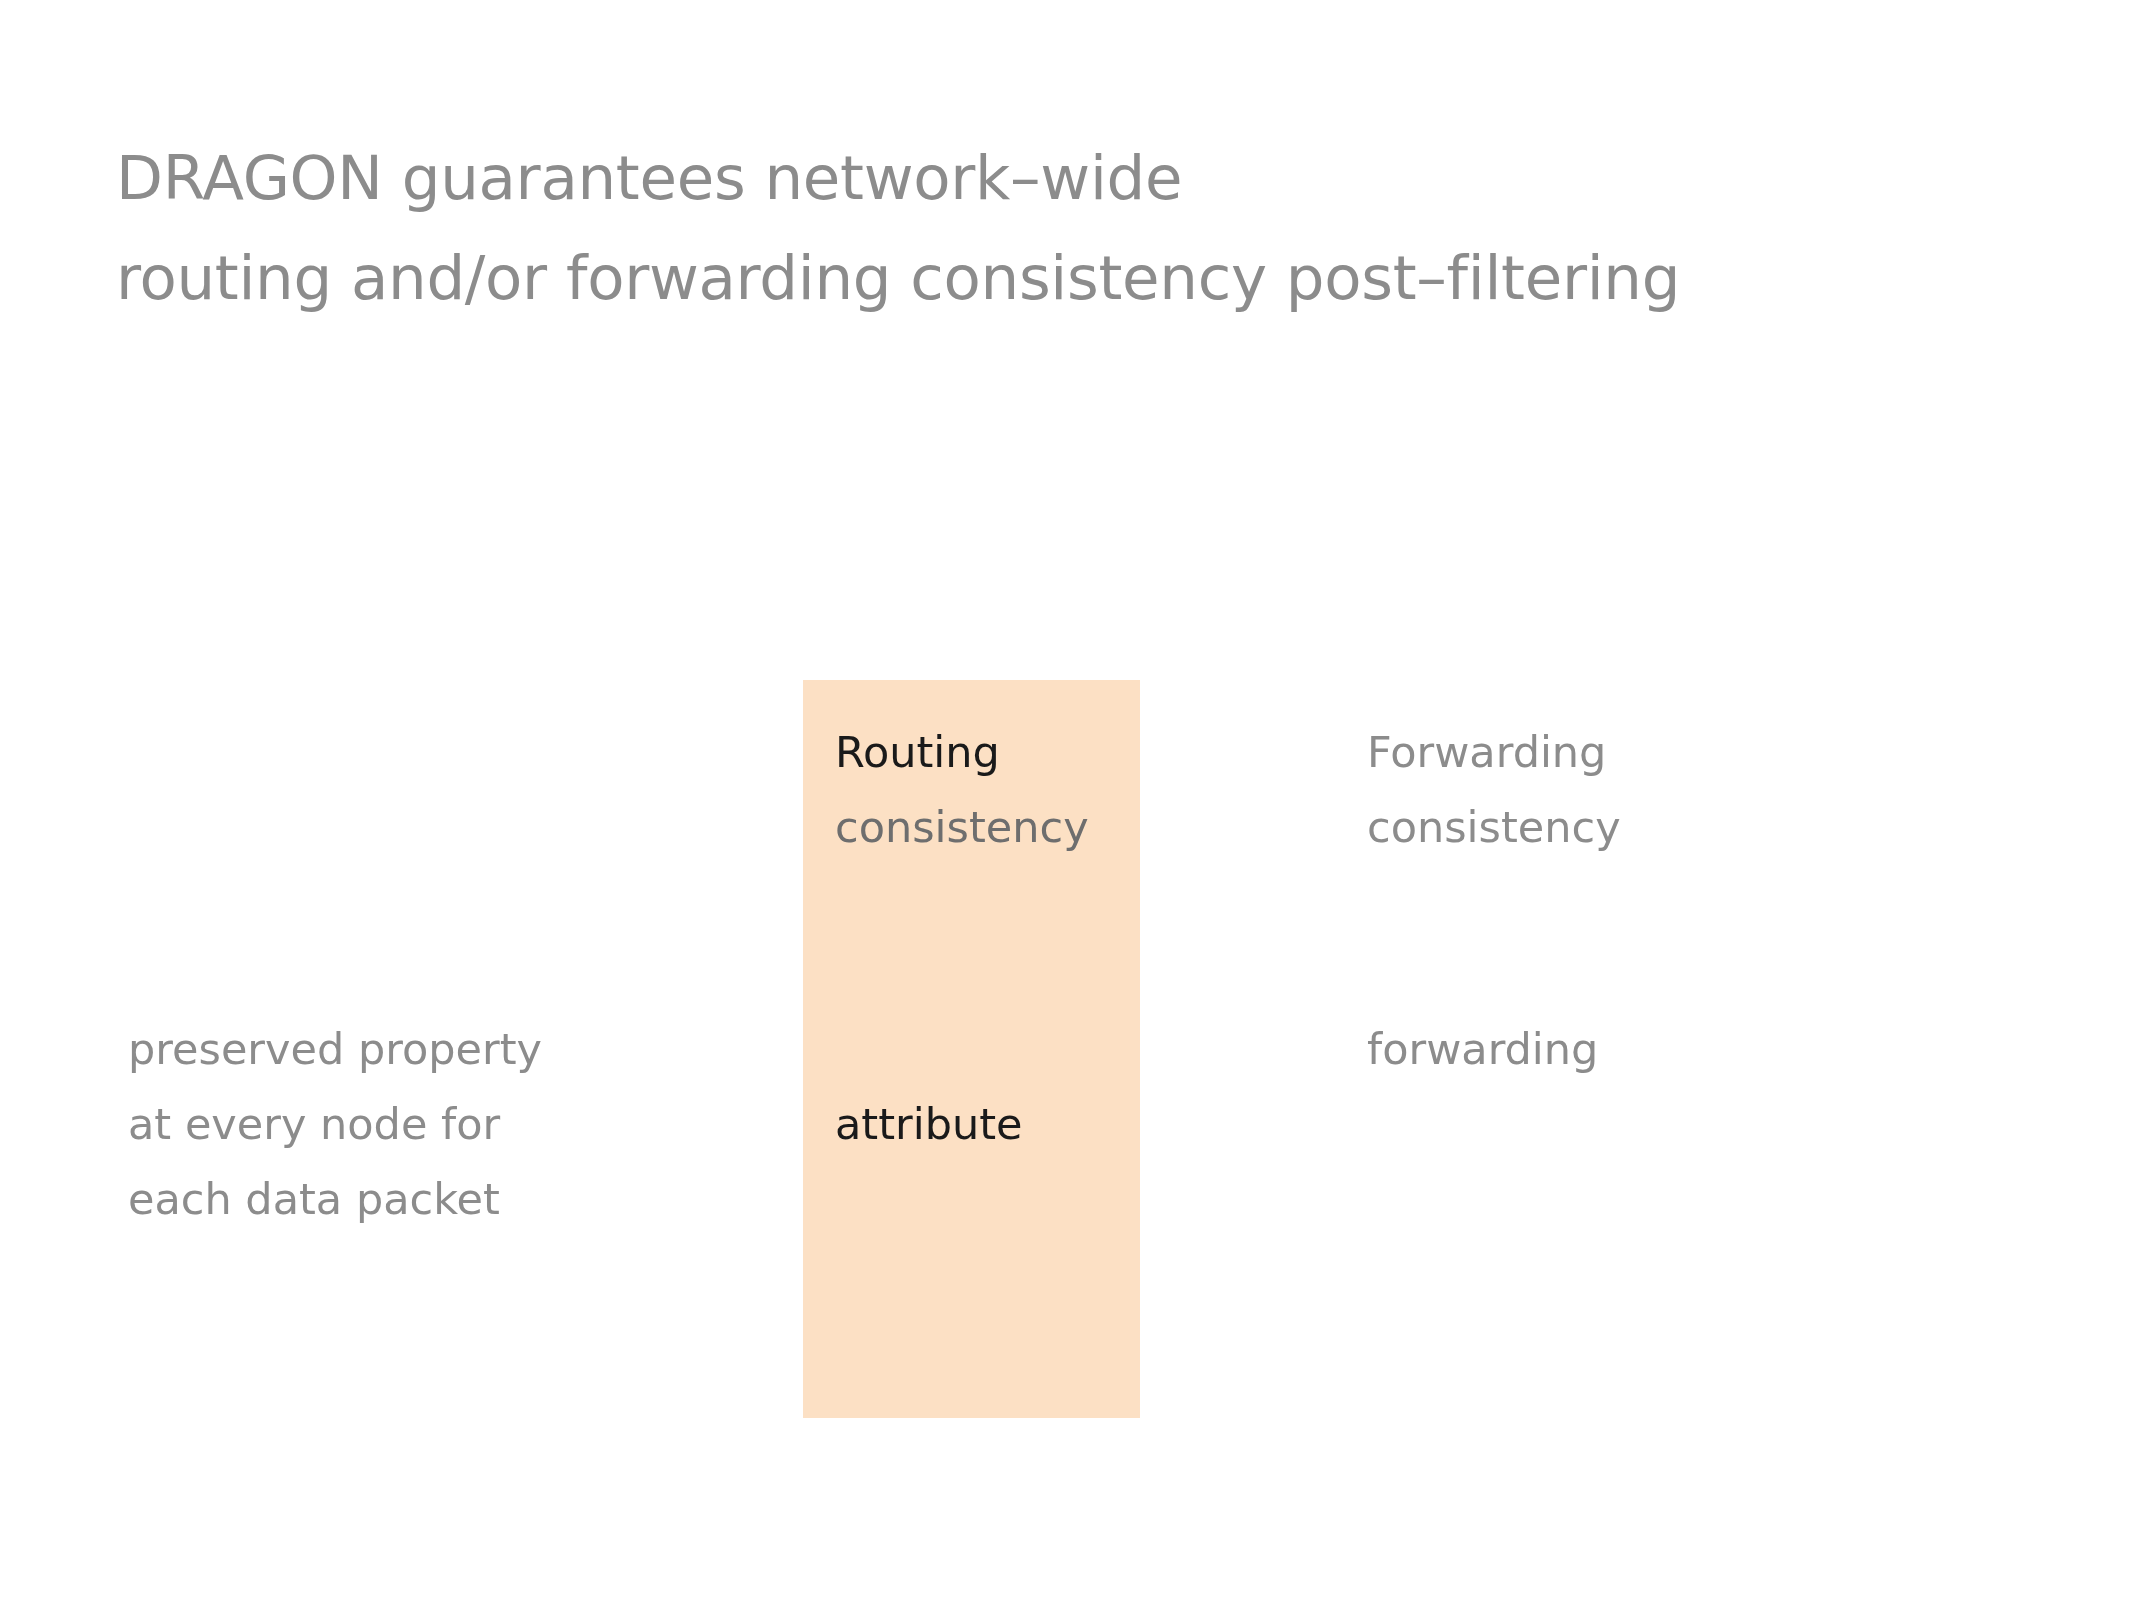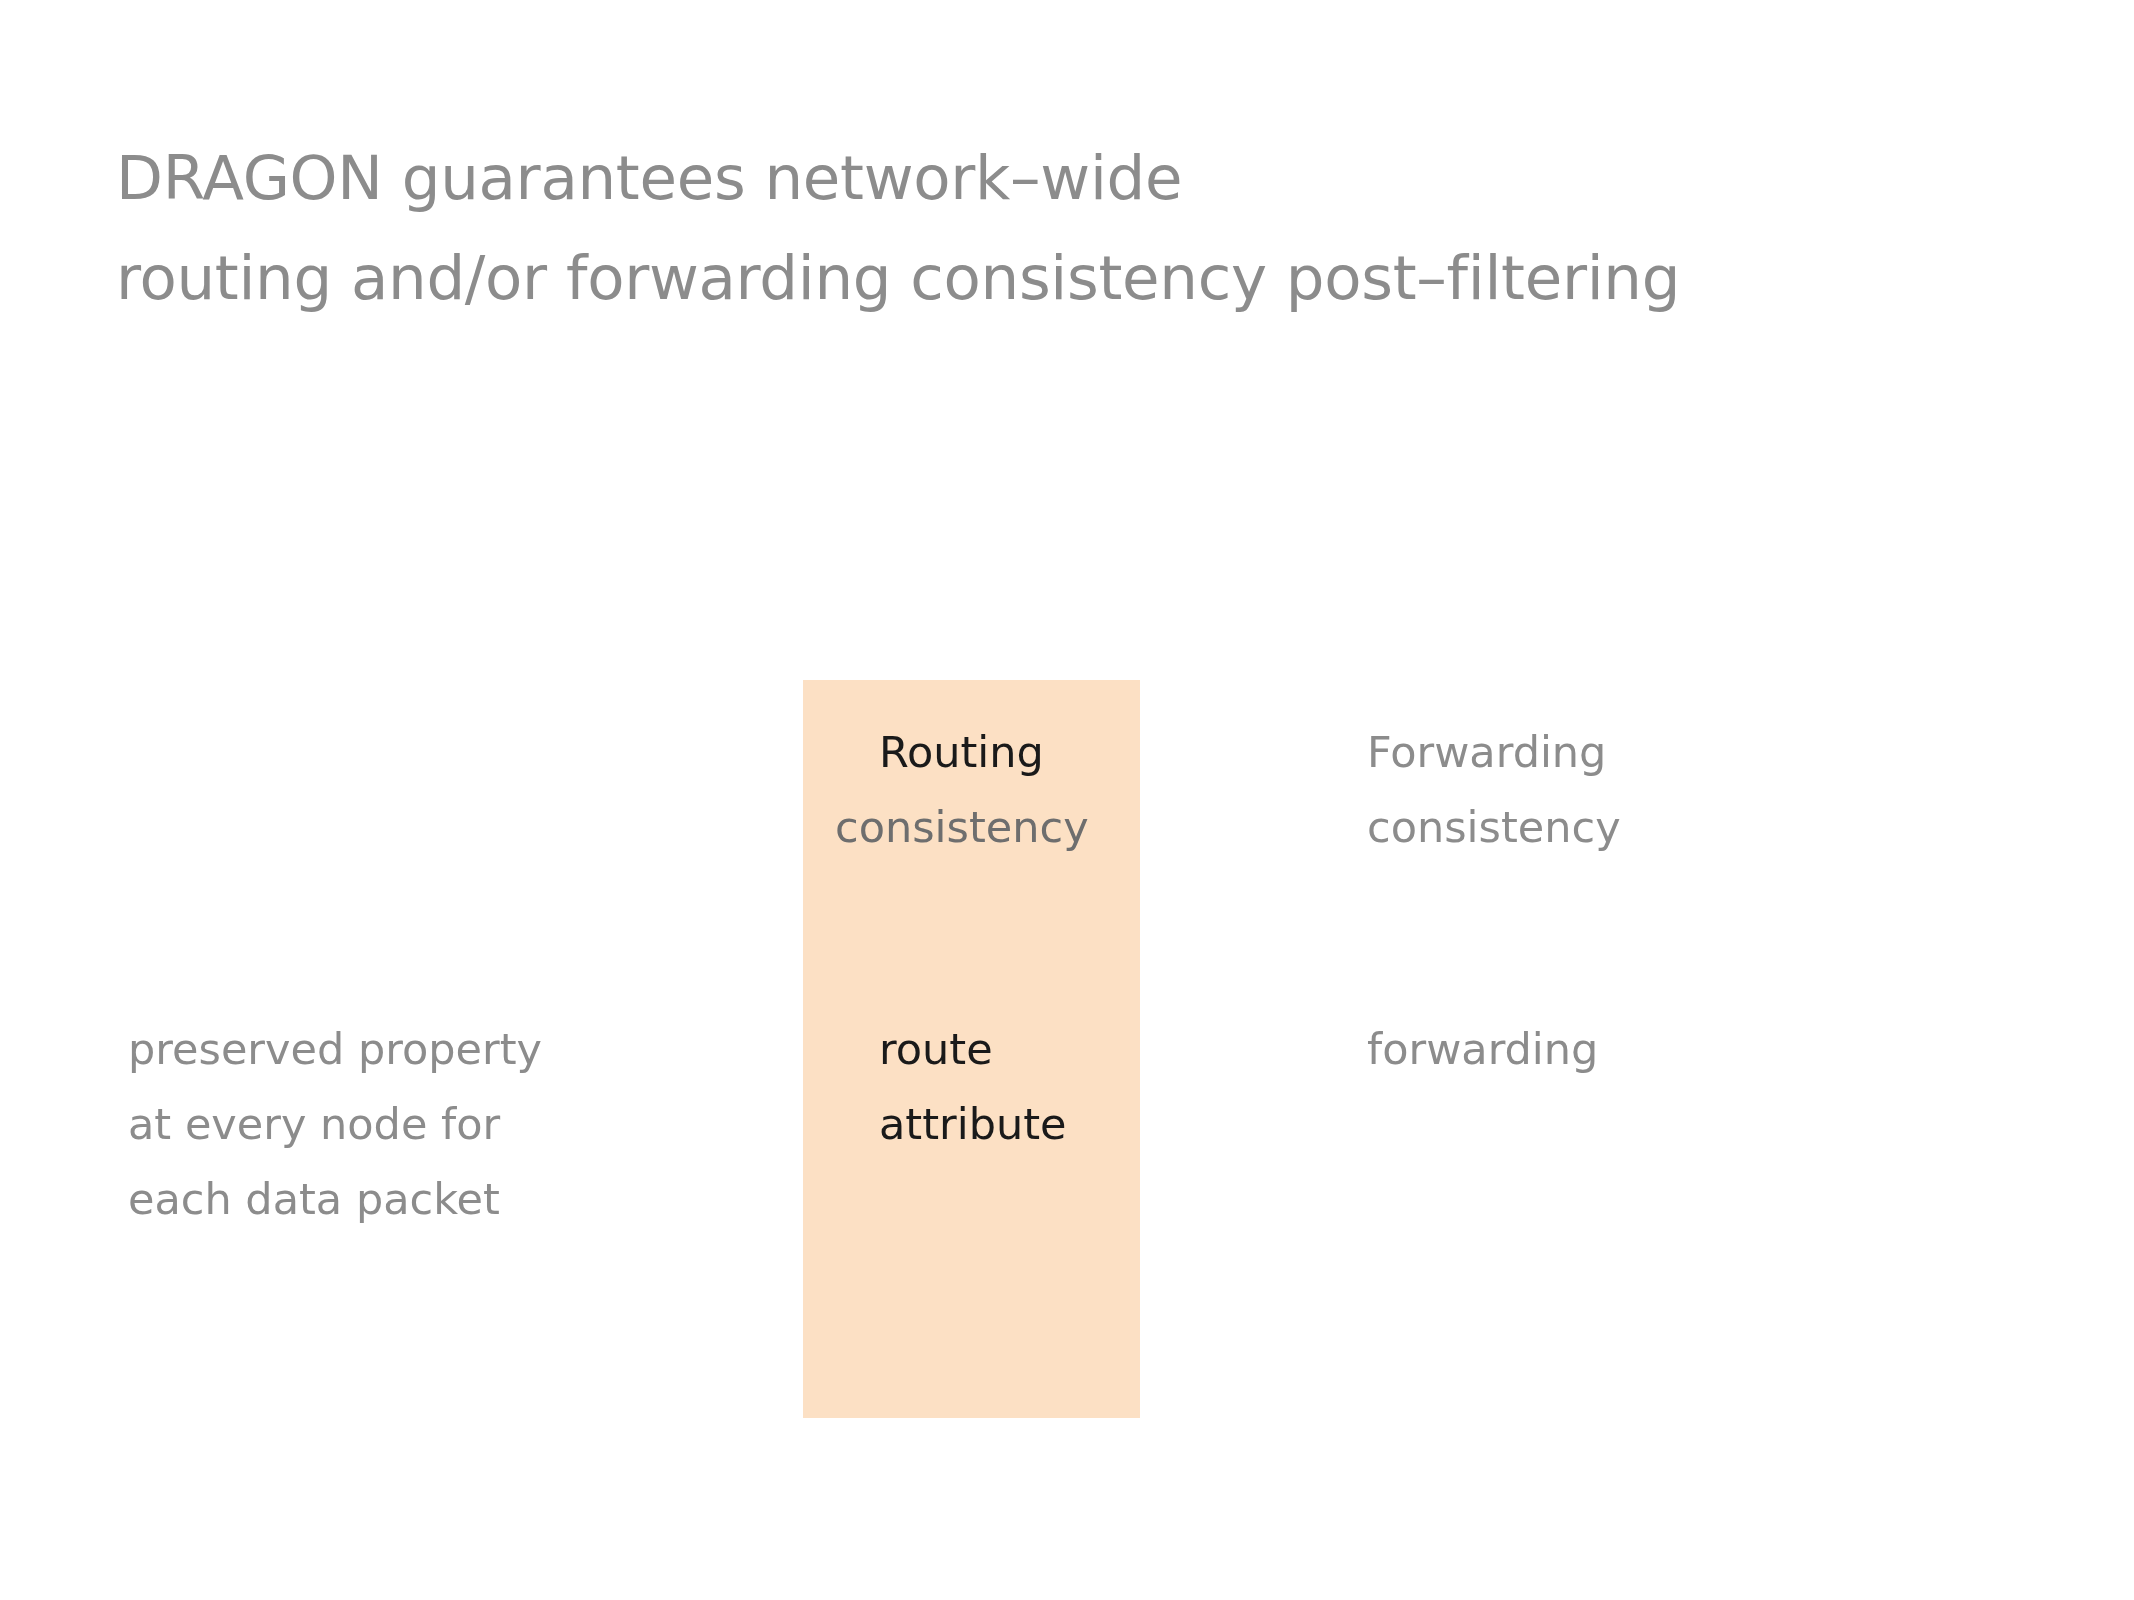--- a/index.html
+++ b/index.html
@@ -48,21 +48,21 @@
   
   .cell {
     position: absolute;
     font-family: "DejaVu Sans", sans-serif;
     font-size: 43px;
     font-weight: 400;
     line-height: 75px;
     white-space: nowrap;
   }
   .muted   { color: #8c8c8c; }
-  .strong  { color: #1a1a1a; margin-left: 44px; }
+  .strong  { color: #1a1a1a; }
   .accent  { color: #f4300f; font-weight: 700; }
 
   
   .col-left   { left: 128px;  width: 600px; }
   .col-mid    { left: 835px;  width: 300px; }
   .col-right  { left: 1367px; width: 560px; }
 
   
   .row-a  { top: 715px; }
   .row-b  { top: 790px; }
@@ -87,20 +87,19 @@
   </div>
 
   <div class="highlight-box"></div>
 
   <div class="cell muted col-left row-c">preserved property</div>
   <div class="cell muted col-left row-e">each data packet</div>
   <div class="cell muted col-left row-d">at every node for</div>
 
   <div class="cell strong col-mid row-a">Routing</div>
   <div class="cell col-mid row-b" style="color:#6e6e6e;">consistency</div>
-  <div class="cell strong col-mid row-c">route</div>
   <div class="cell strong col-mid row-d">attribute</div>
 
   <div class="cell muted col-right row-a">Forwarding</div>
   <div class="cell muted col-right row-b">consistency</div>
   <div class="cell muted col-right row-c">forwarding</div>
 
 </div>
 
 </body></html>

